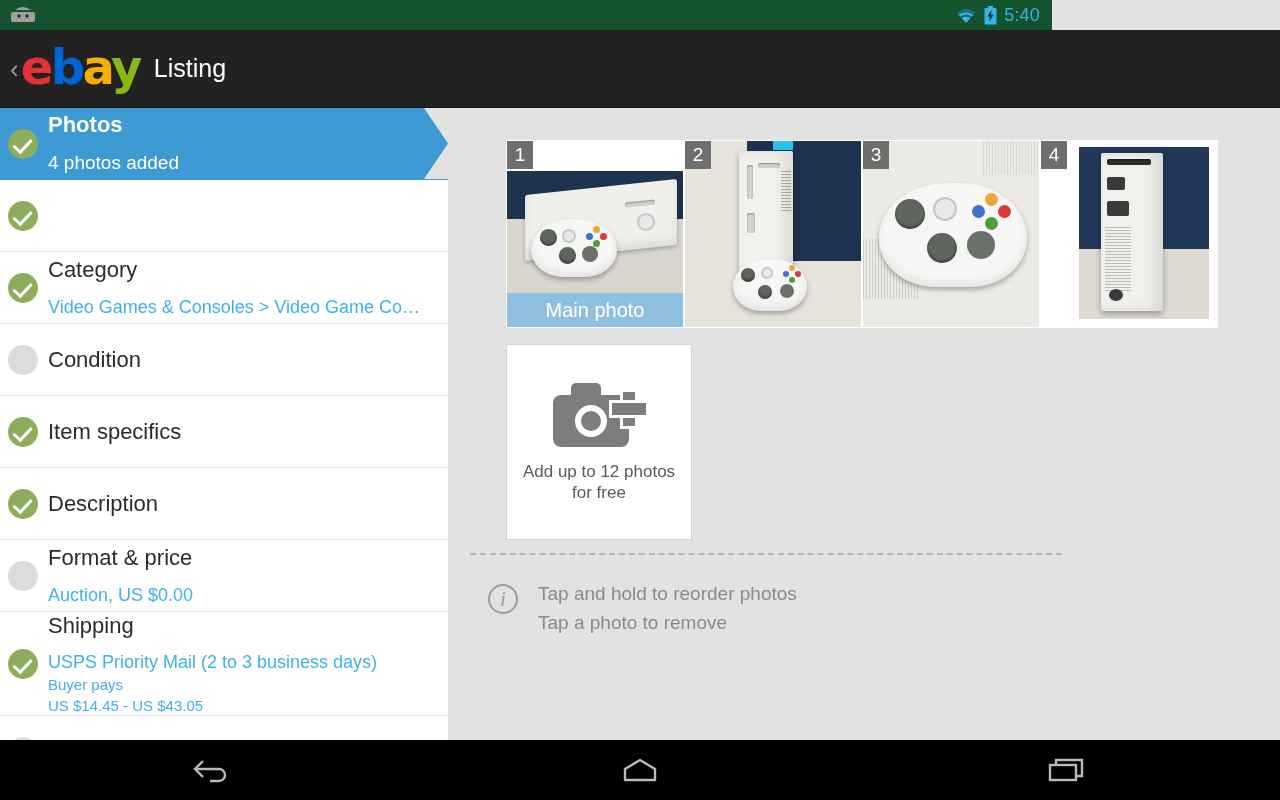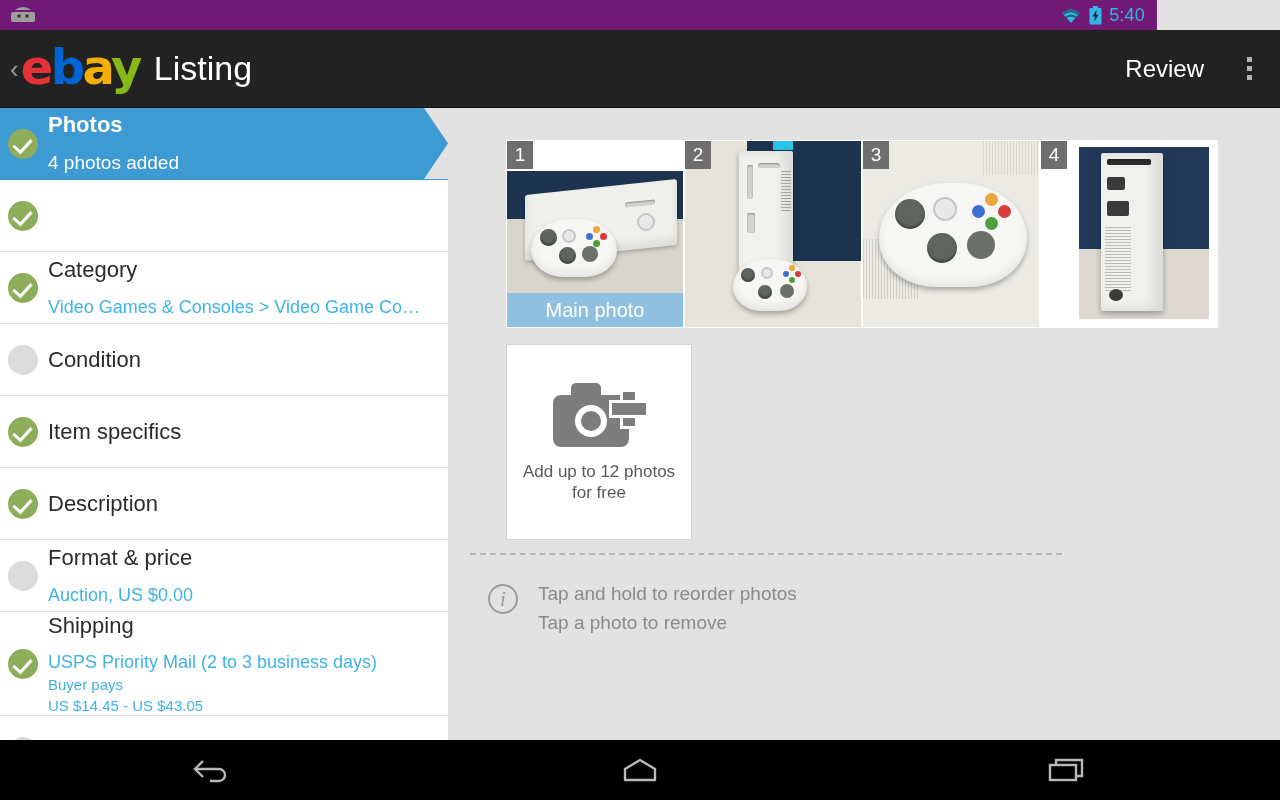--- a/index.html
+++ b/index.html
@@ -6,22 +6,22 @@
   html, body {
     width: 1280px; height: 800px;
     font-family: "Liberation Sans", sans-serif;
     background: #000;
     overflow: hidden;
   }
   #screen { position: relative; width: 1280px; height: 800px; background: #e2e2e2; }
 
   
   .statusbar {
-    position: absolute; top: 0; left: 0; width: 1157px; height: 30px;
-    background: #701a75; display: flex; align-items: center;
+    position: absolute; top: 0; left: 0; width: 1052px; height: 30px;
+    background: #14532d; display: flex; align-items: center;
   }
   .sb-left { padding-left: 10px; display: flex; align-items: center; }
   .sb-right {
     margin-left: auto; display: flex; align-items: center; gap: 7px;
     padding-right: 12px; color: #3fb0dd; font-size: 17px;
   }
   .sb-clock { font-size: 18px; color: #33b5e5; letter-spacing: .2px; }
 
   
   .actionbar {
@@ -36,21 +36,21 @@
   .ebay-logo {
     font-family: "DejaVu Sans", sans-serif;
     font-weight: bold; font-size: 48px; letter-spacing: -2.5px;
     line-height: 1; padding-bottom: 4px;
   }
   .ebay-logo .e { color: #e53238; }
   .ebay-logo .b { color: #0064d2; }
   .ebay-logo .a { color: #f5af02; }
   .ebay-logo .y { color: #86b817; }
   .ab-title {
-    color: #fff; font-size: 34px; margin-left: 14px; font-weight: 400;
+    color: #fff; font-size: 25px; margin-left: 14px; font-weight: 400;
   }
   .ab-right { margin-left: auto; display: flex; align-items: center; }
   .review-btn {
     color: #fff; font-size: 24px; padding: 10px 22px; cursor: pointer;
   }
   .overflow-btn {
     width: 46px; height: 78px; display: flex; flex-direction: column;
     align-items: center; justify-content: center; gap: 4px; cursor: pointer;
     margin-right: 8px;
   }
@@ -248,28 +248,20 @@
         <path d="M7.6 4 L3.4 10.6 h2.6 L5.2 15.6 L9.6 8.8 H7 Z" fill="#0a2a38"></path>
       </svg>
       <span class="sb-clock">5:40</span>
     </div>
   </div>
 
   <div class="actionbar">
     <span class="back-caret">‹</span>
     <span class="ebay-logo"><span class="e">e</span><span class="b">b</span><span class="a">a</span><span class="y">y</span></span>
     <span class="ab-title">Listing</span>
-    <div class="ab-right">
-      <span class="review-btn">Review</span>
-      <span class="overflow-btn">
-          <i></i>
-          <i></i>
-          <i></i>
-        </span>
-    </div>
   </div>
 
   <div class="body-area">
 
     <div class="sidebar">
 
       <div class="side-row selected" style="height:72px">
         <span class="status-dot done onblue"></span>
         <span class="row-text">
           <span class="row-title">Photos</span>

